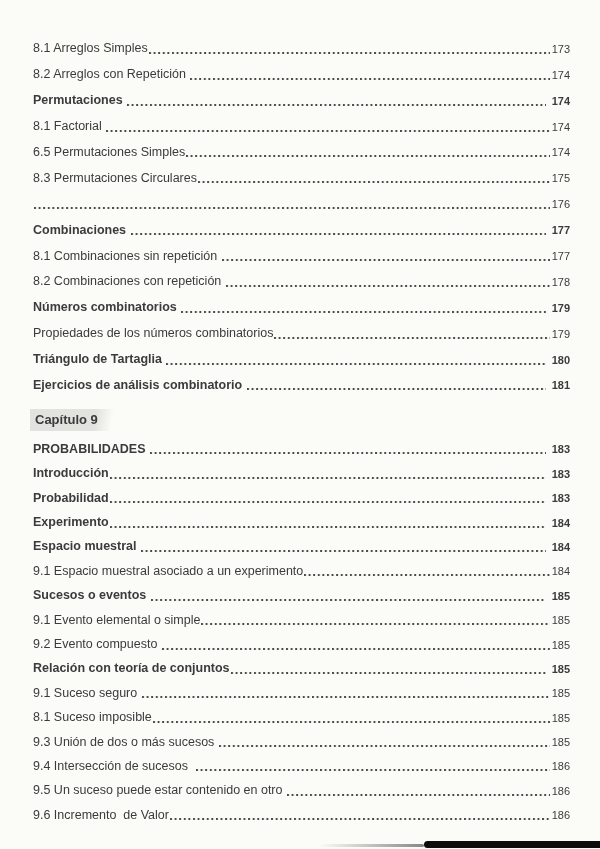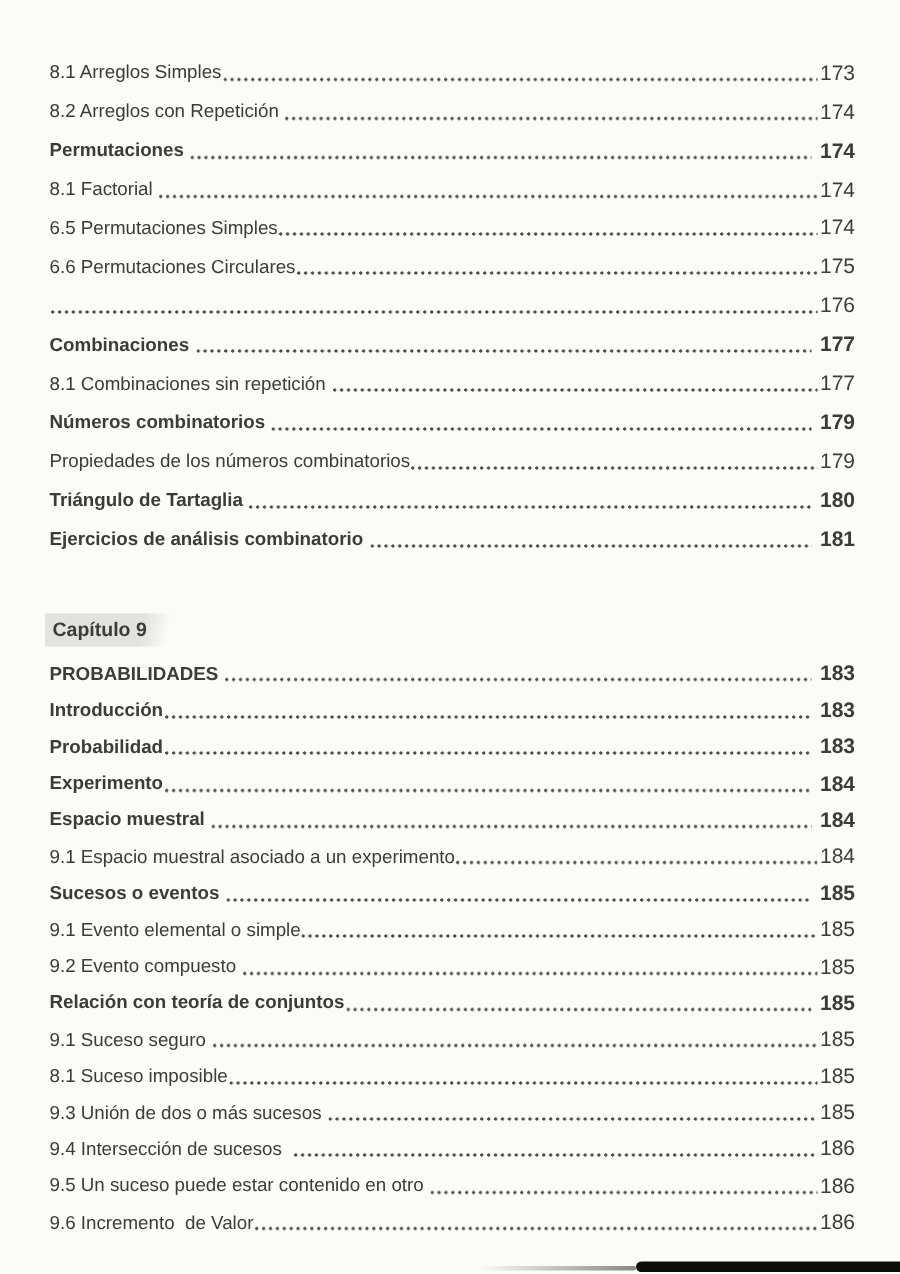--- a/index.html
+++ b/index.html
@@ -25,21 +25,21 @@
     white-space:pre;
   }
   .toc-leader {
     flex:1 1 auto; height:4px; margin:0 2px 0 1px;
     background-image: radial-gradient(circle at 1.2px 2px, var(--dot-color,#4a4a4a) 0.9px, rgba(0,0,0,0) 1.25px);
     background-size:4.6px 4px;
     background-repeat:repeat-x;
     background-position:left bottom;
   }
   .toc-page {
-    font-size:14px; line-height:1;
+    font-size:11px; line-height:1;
     color: var(--text-color, #3b3b3b);
   }
   .toc-row.bold .toc-label,
   .toc-row.bold .toc-page { font-weight:bold; }
   .toc-row.bold .toc-leader { margin-right:6px; }
 
   #chapter { position:absolute; left:30px; top:409px; }
   #chapter .hl {
     display:inline-block;
     font-weight:bold; font-size:13px; line-height:1;
@@ -84,37 +84,42 @@
       <span class="toc-label">8.1 Factorial </span>
       <span class="toc-leader"></span>
       <span class="toc-page">174</span>
     </div>
     <div class="toc-row">
       <span class="toc-label">6.5 Permutaciones Simples</span>
       <span class="toc-leader"></span>
       <span class="toc-page">174</span>
     </div>
     <div class="toc-row">
-      <span class="toc-label">6.6 Permutaciones Circulares</span>
+      <span class="toc-label">8.3 Permutaciones Circulares</span>
       <span class="toc-leader"></span>
       <span class="toc-page">175</span>
     </div>
     <div class="toc-row">
       <span class="toc-leader"></span>
       <span class="toc-page">176</span>
     </div>
     <div class="toc-row bold">
       <span class="toc-label">Combinaciones </span>
       <span class="toc-leader"></span>
       <span class="toc-page">177</span>
     </div>
     <div class="toc-row">
       <span class="toc-label">8.1 Combinaciones sin repetición </span>
       <span class="toc-leader"></span>
       <span class="toc-page">177</span>
+    </div>
+    <div class="toc-row">
+      <span class="toc-label">8.2 Combinaciones con repetición </span>
+      <span class="toc-leader"></span>
+      <span class="toc-page">178</span>
     </div>
     <div class="toc-row bold">
       <span class="toc-label">Números combinatorios </span>
       <span class="toc-leader"></span>
       <span class="toc-page">179</span>
     </div>
     <div class="toc-row">
       <span class="toc-label">Propiedades de los números combinatorios</span>
       <span class="toc-leader"></span>
       <span class="toc-page">179</span>

